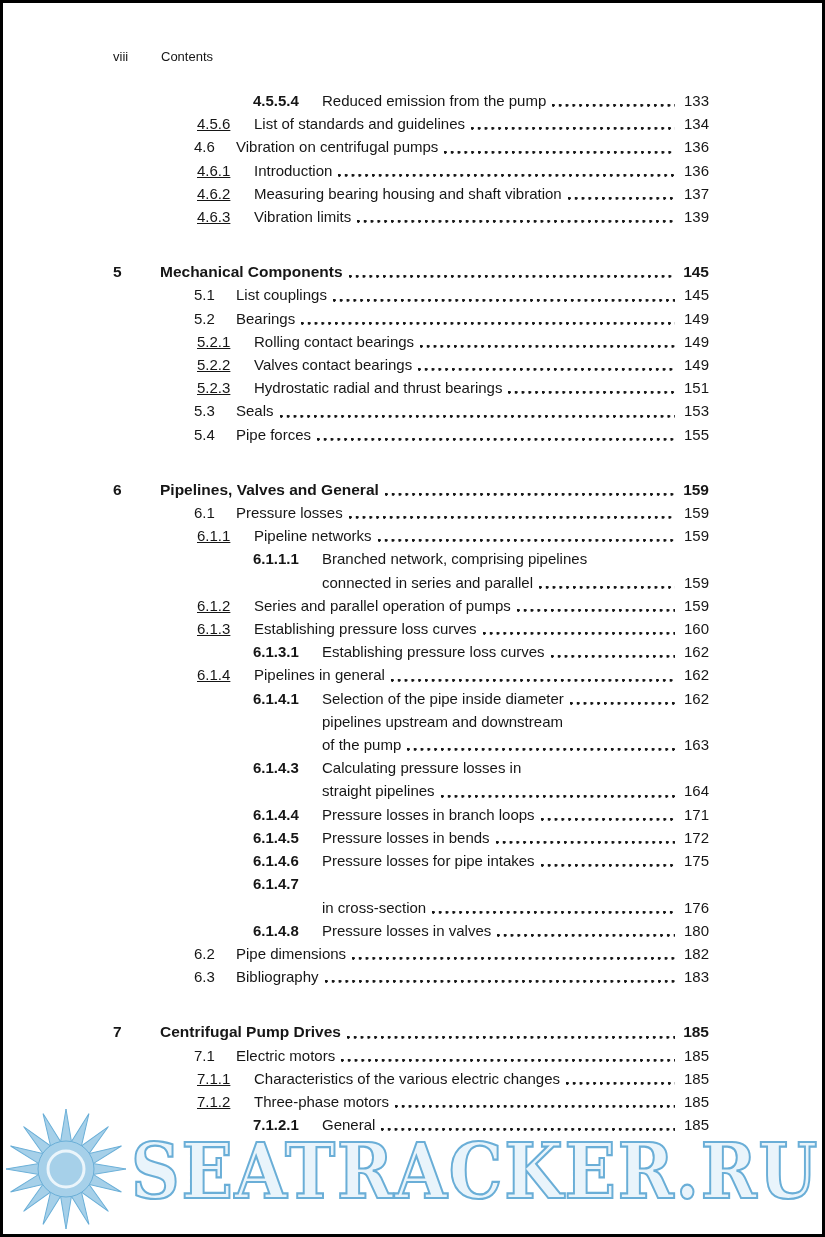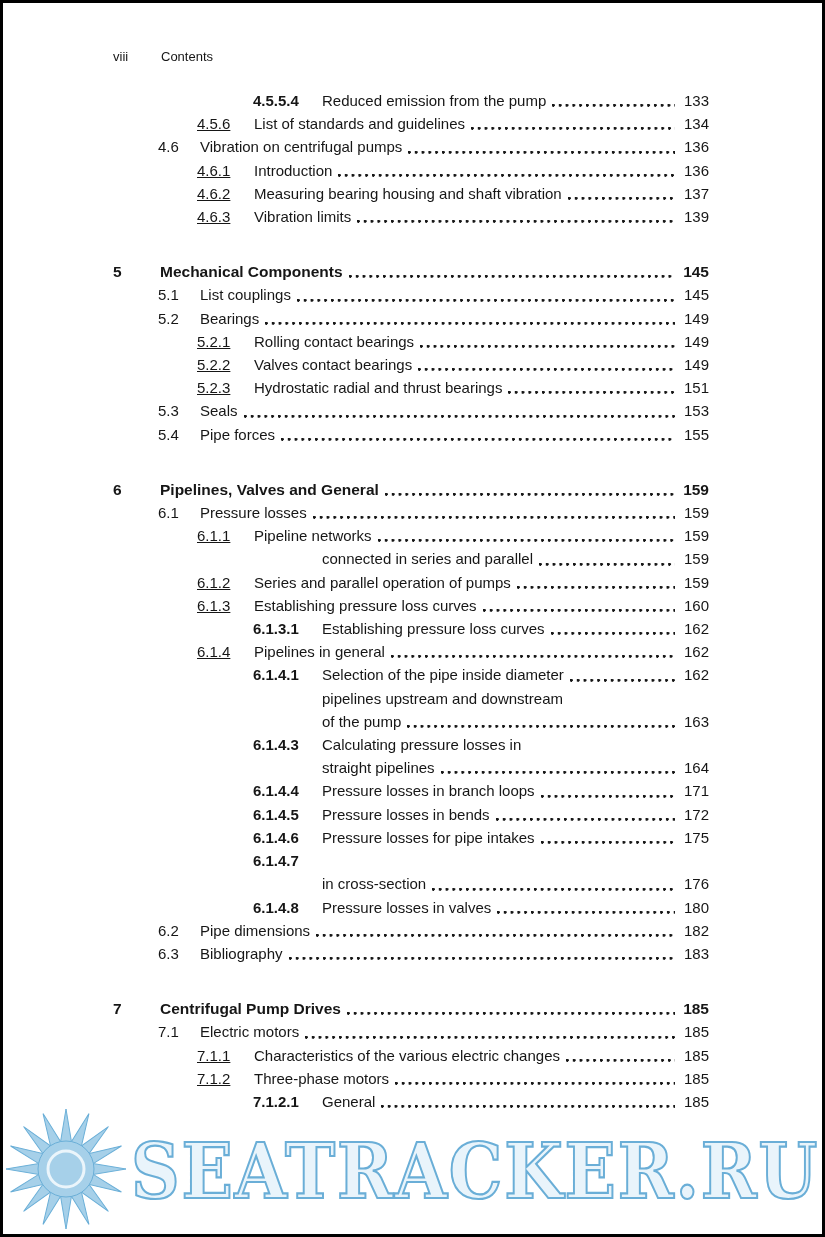--- a/index.html
+++ b/index.html
@@ -41,21 +41,21 @@
     align-self:flex-end;
     background-image:radial-gradient(circle at 1.3px 1.3px,#161616 1.25px,transparent 1.7px);
     background-size:6.8px 3px;
     background-repeat:repeat-x;
     background-position:left top;
   }
   .row .pg{flex:0 0 auto;min-width:30px;text-align:right;}
 
   
   .row.lvl1{padding-left:0;}   .row.lvl1 .num{width:47px;}
-  .row.lvl2{padding-left:45px;}.row.lvl2 .num{width:42px;}
+  .row.lvl2{padding-left:45px;}.row.lvl2 .num{width:42px;margin-left:36px;}
   .row.lvl3{padding-left:84px;}.row.lvl3 .num{width:57px;text-decoration:underline;}
   .row.lvl4{padding-left:140px;}.row.lvl4 .num{width:69px;font-weight:bold;}
 
   .row.chapter{
     font-weight:bold;
     font-size:15.5px;
     margin-top:32px;
   }
 
   .watermark{
@@ -175,20 +175,25 @@
     <span class="num">6.1</span>
     <span class="title">Pressure losses</span>
     <span class="leader"></span>
     <span class="pg">159</span>
   </div>
         <div class="row lvl3">
     <span class="num">6.1.1</span>
     <span class="title">Pipeline networks</span>
     <span class="leader"></span>
     <span class="pg">159</span>
+  </div>
+        <div class="row lvl4 nopage">
+    <span class="num">6.1.1.1</span>
+    <span class="title">Branched network, comprising pipelines</span>
+
   </div>
         <div class="row lvl4">
     <span class="num"></span>
     <span class="title">connected in series and parallel</span>
     <span class="leader"></span>
     <span class="pg">159</span>
   </div>
         <div class="row lvl3">
     <span class="num">6.1.2</span>
     <span class="title">Series and parallel operation of pumps</span>

